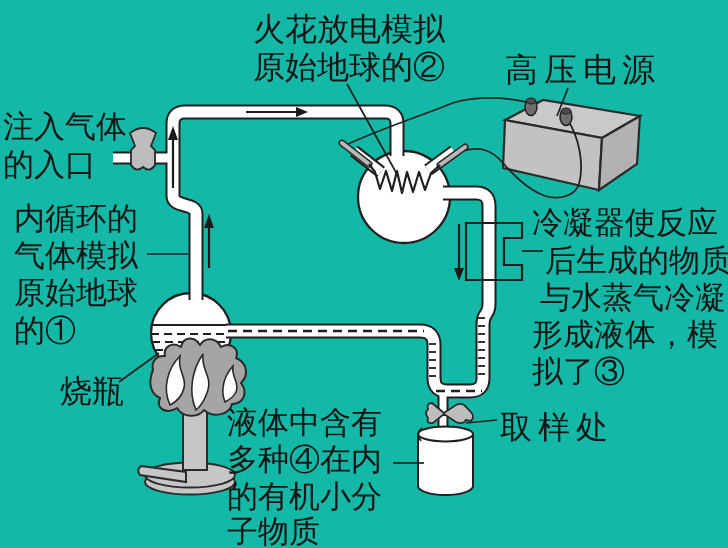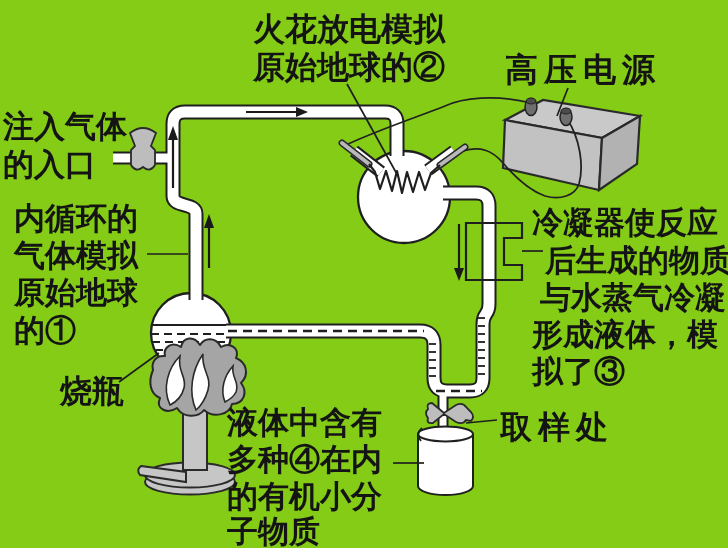--- a/index.html
+++ b/index.html
@@ -1,19 +1,18 @@
 <!DOCTYPE html>
 <html><head>
 <meta charset="utf-8">
 <style>
   html,body{margin:0;padding:0;background:#ffffff;}
   .stage{
-    position:relative;width:728px;height:548px;background:#84cc16;overflow:hidden;
+    position:relative;width:728px;height:548px;background:#14b8a6;overflow:hidden;
     font-family:"Liberation Serif","DejaVu Serif",serif;
-    font-weight:bold;
   }
   svg{position:absolute;left:0;top:0;}
   text{
     font-family:"Liberation Serif","DejaVu Serif",serif;
     fill:#141414;
   }
   .lbl{font-size:31px;}
   .lbl-big{font-size:32px;}
   .pipe-outer{stroke:#1f1f1f;stroke-width:15;fill:none;}
   .pipe-inner{stroke:#ffffff;stroke-width:11;fill:none;}

